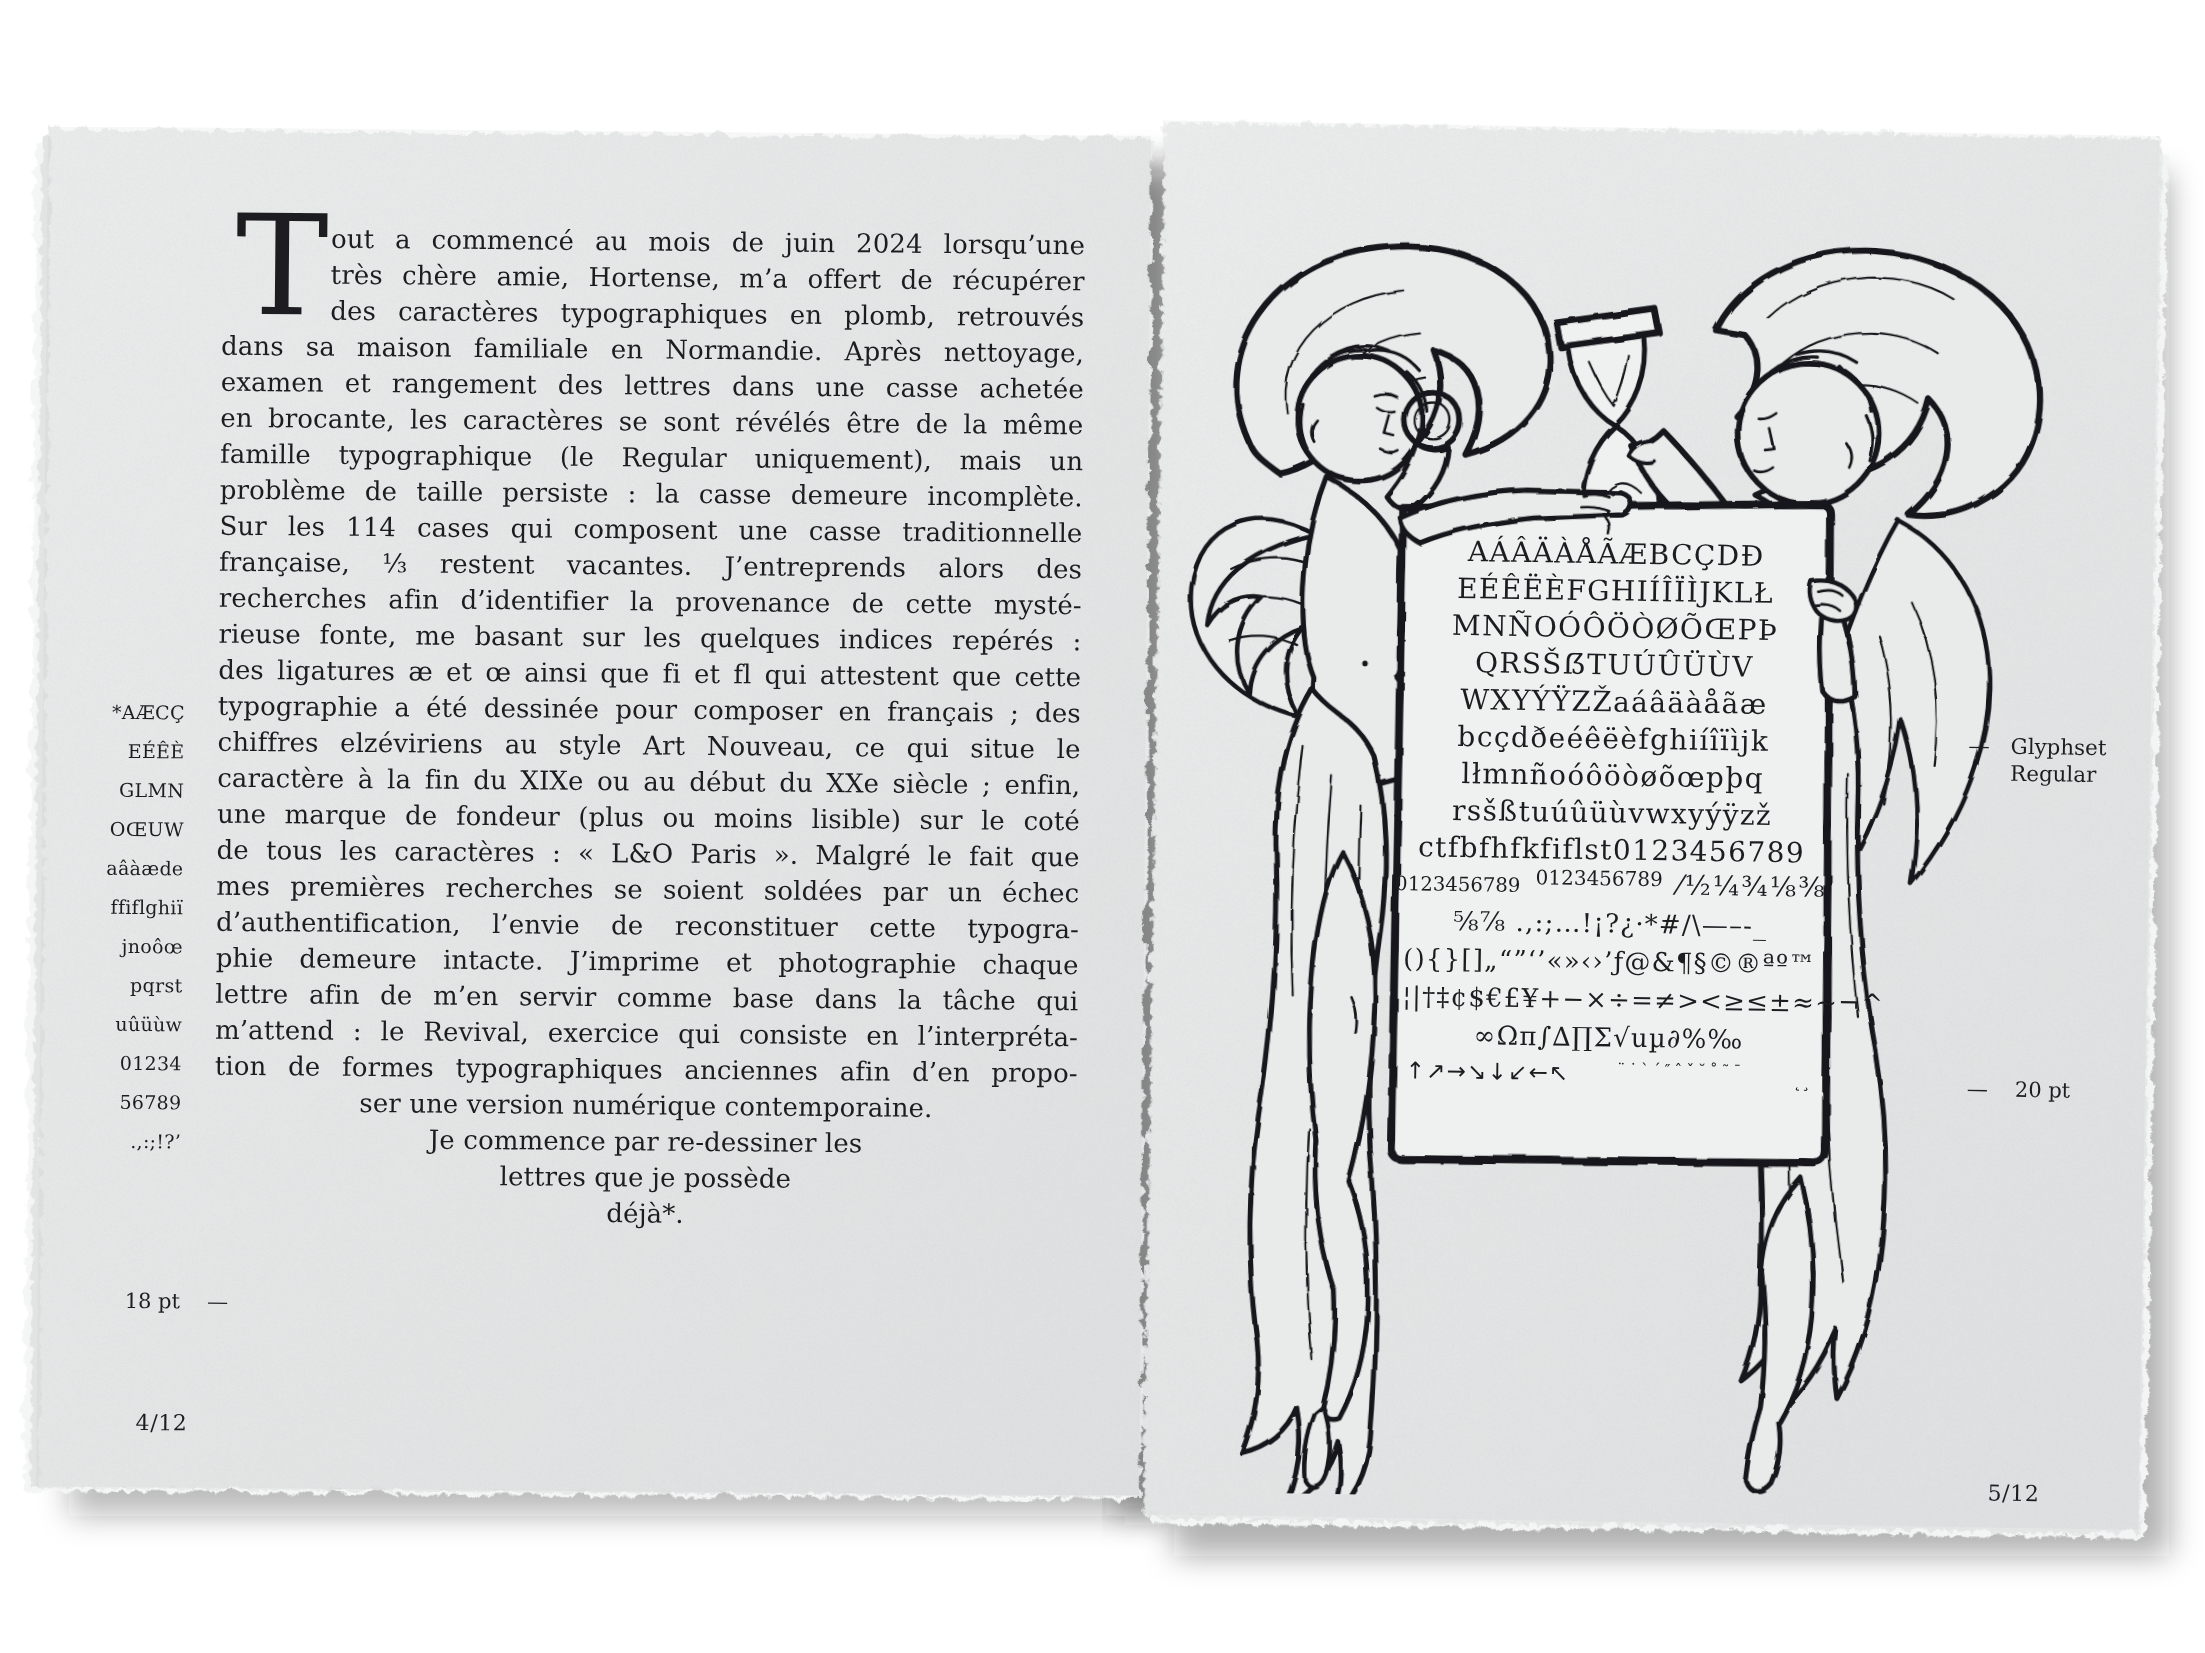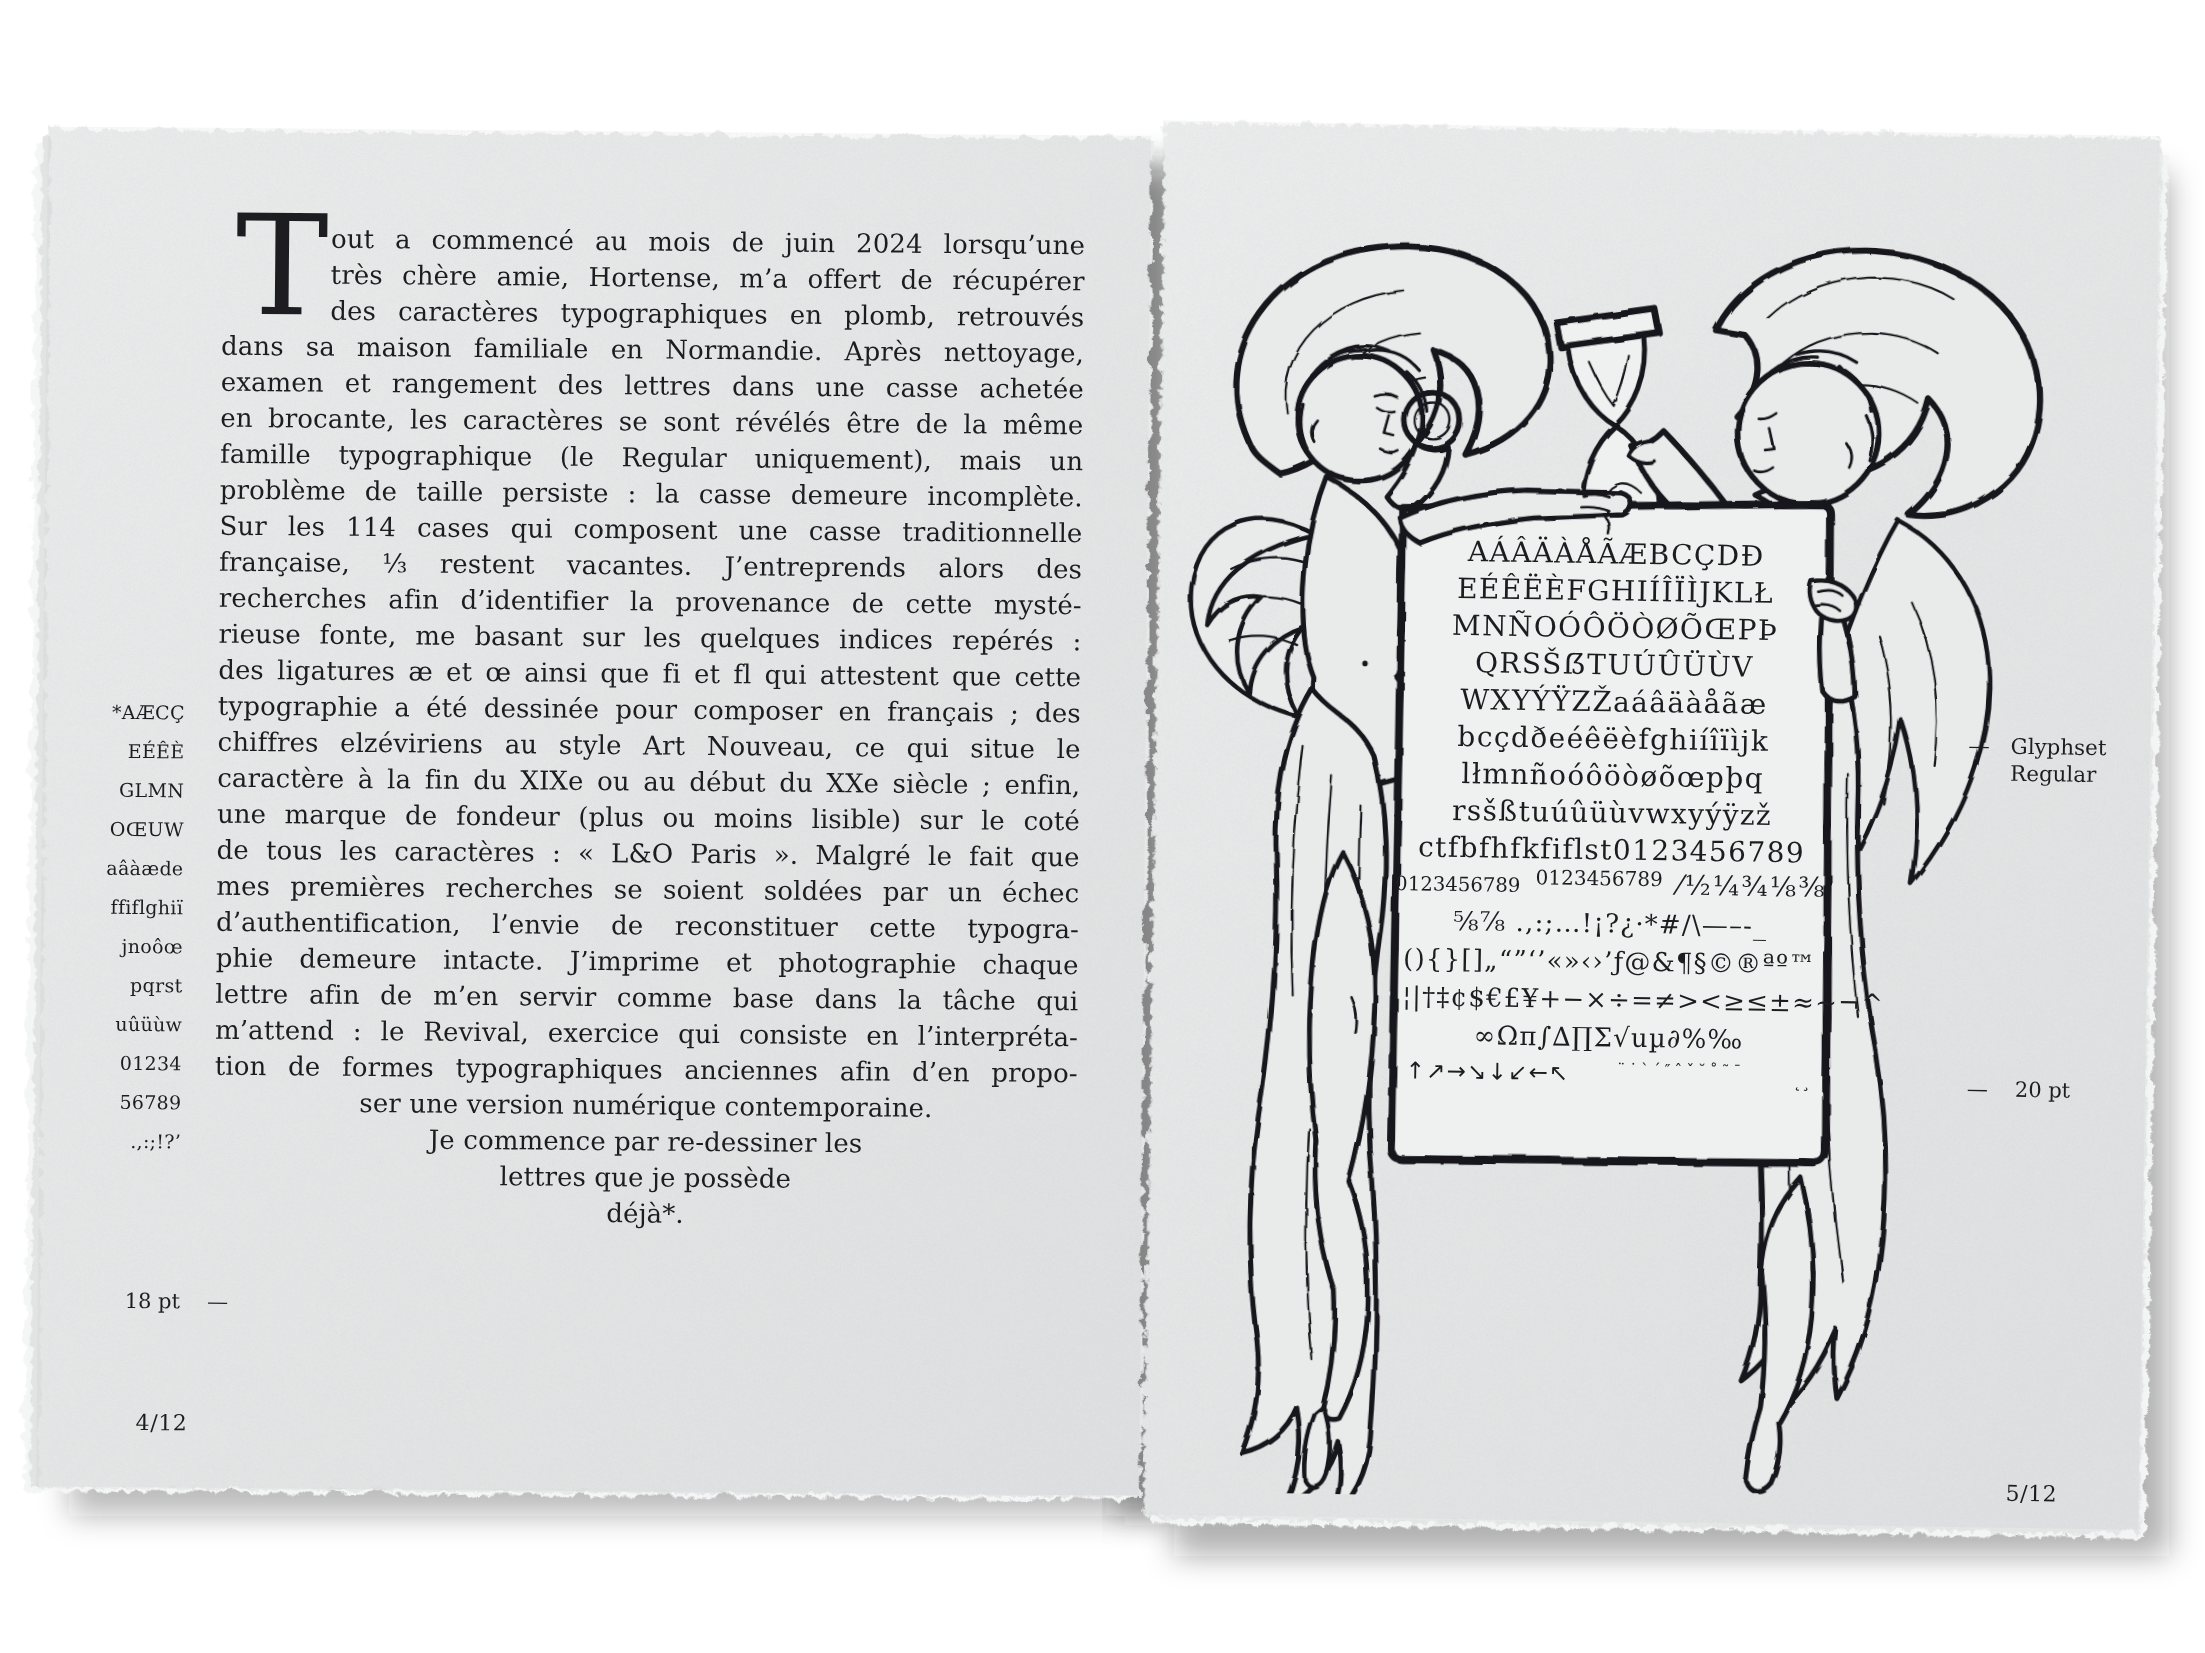--- a/index.html
+++ b/index.html
@@ -32,21 +32,21 @@
   .figsmall{font-size:19.7px;}
   .figsup{font-size:20px;position:relative;top:-8px;}
   .figfrac{font-size:27px;letter-spacing:2.3px;}
   .symrow{font-size:26px;line-height:38px;letter-spacing:1.2px;white-space:nowrap;}
   .endrow{display:flex;align-items:baseline;justify-content:space-between;margin-top:3.5px;padding:0 4.6px;}
   .arrows{font-size:23px;letter-spacing:1.2px;font-family:"DejaVu Sans","DejaVu Serif",serif;}
   .accents{font-size:15.6px;letter-spacing:4px;position:relative;top:-7px;}
   .ogoneks{font-size:17.4px;position:relative;top:3.5px;}
   .glabel{position:absolute;left:815px;top:599px;display:flex;gap:21px;font-size:21.4px;line-height:27px;}
   .r-size{left:819px;top:944px;}
-  .r-num{left:864px;top:1347px;text-align:center;}
+  .r-num{left:846px;top:1347px;text-align:center;}
   .dash{letter-spacing:0;}
 </style>
 </head>
 <body>
 
 <div class="stage">
 
   <svg class="bg" width="2205" height="1654" viewBox="0 0 3812 2859">
     <defs>
       <filter id="deckle" x="-5%" y="-5%" width="110%" height="110%">

